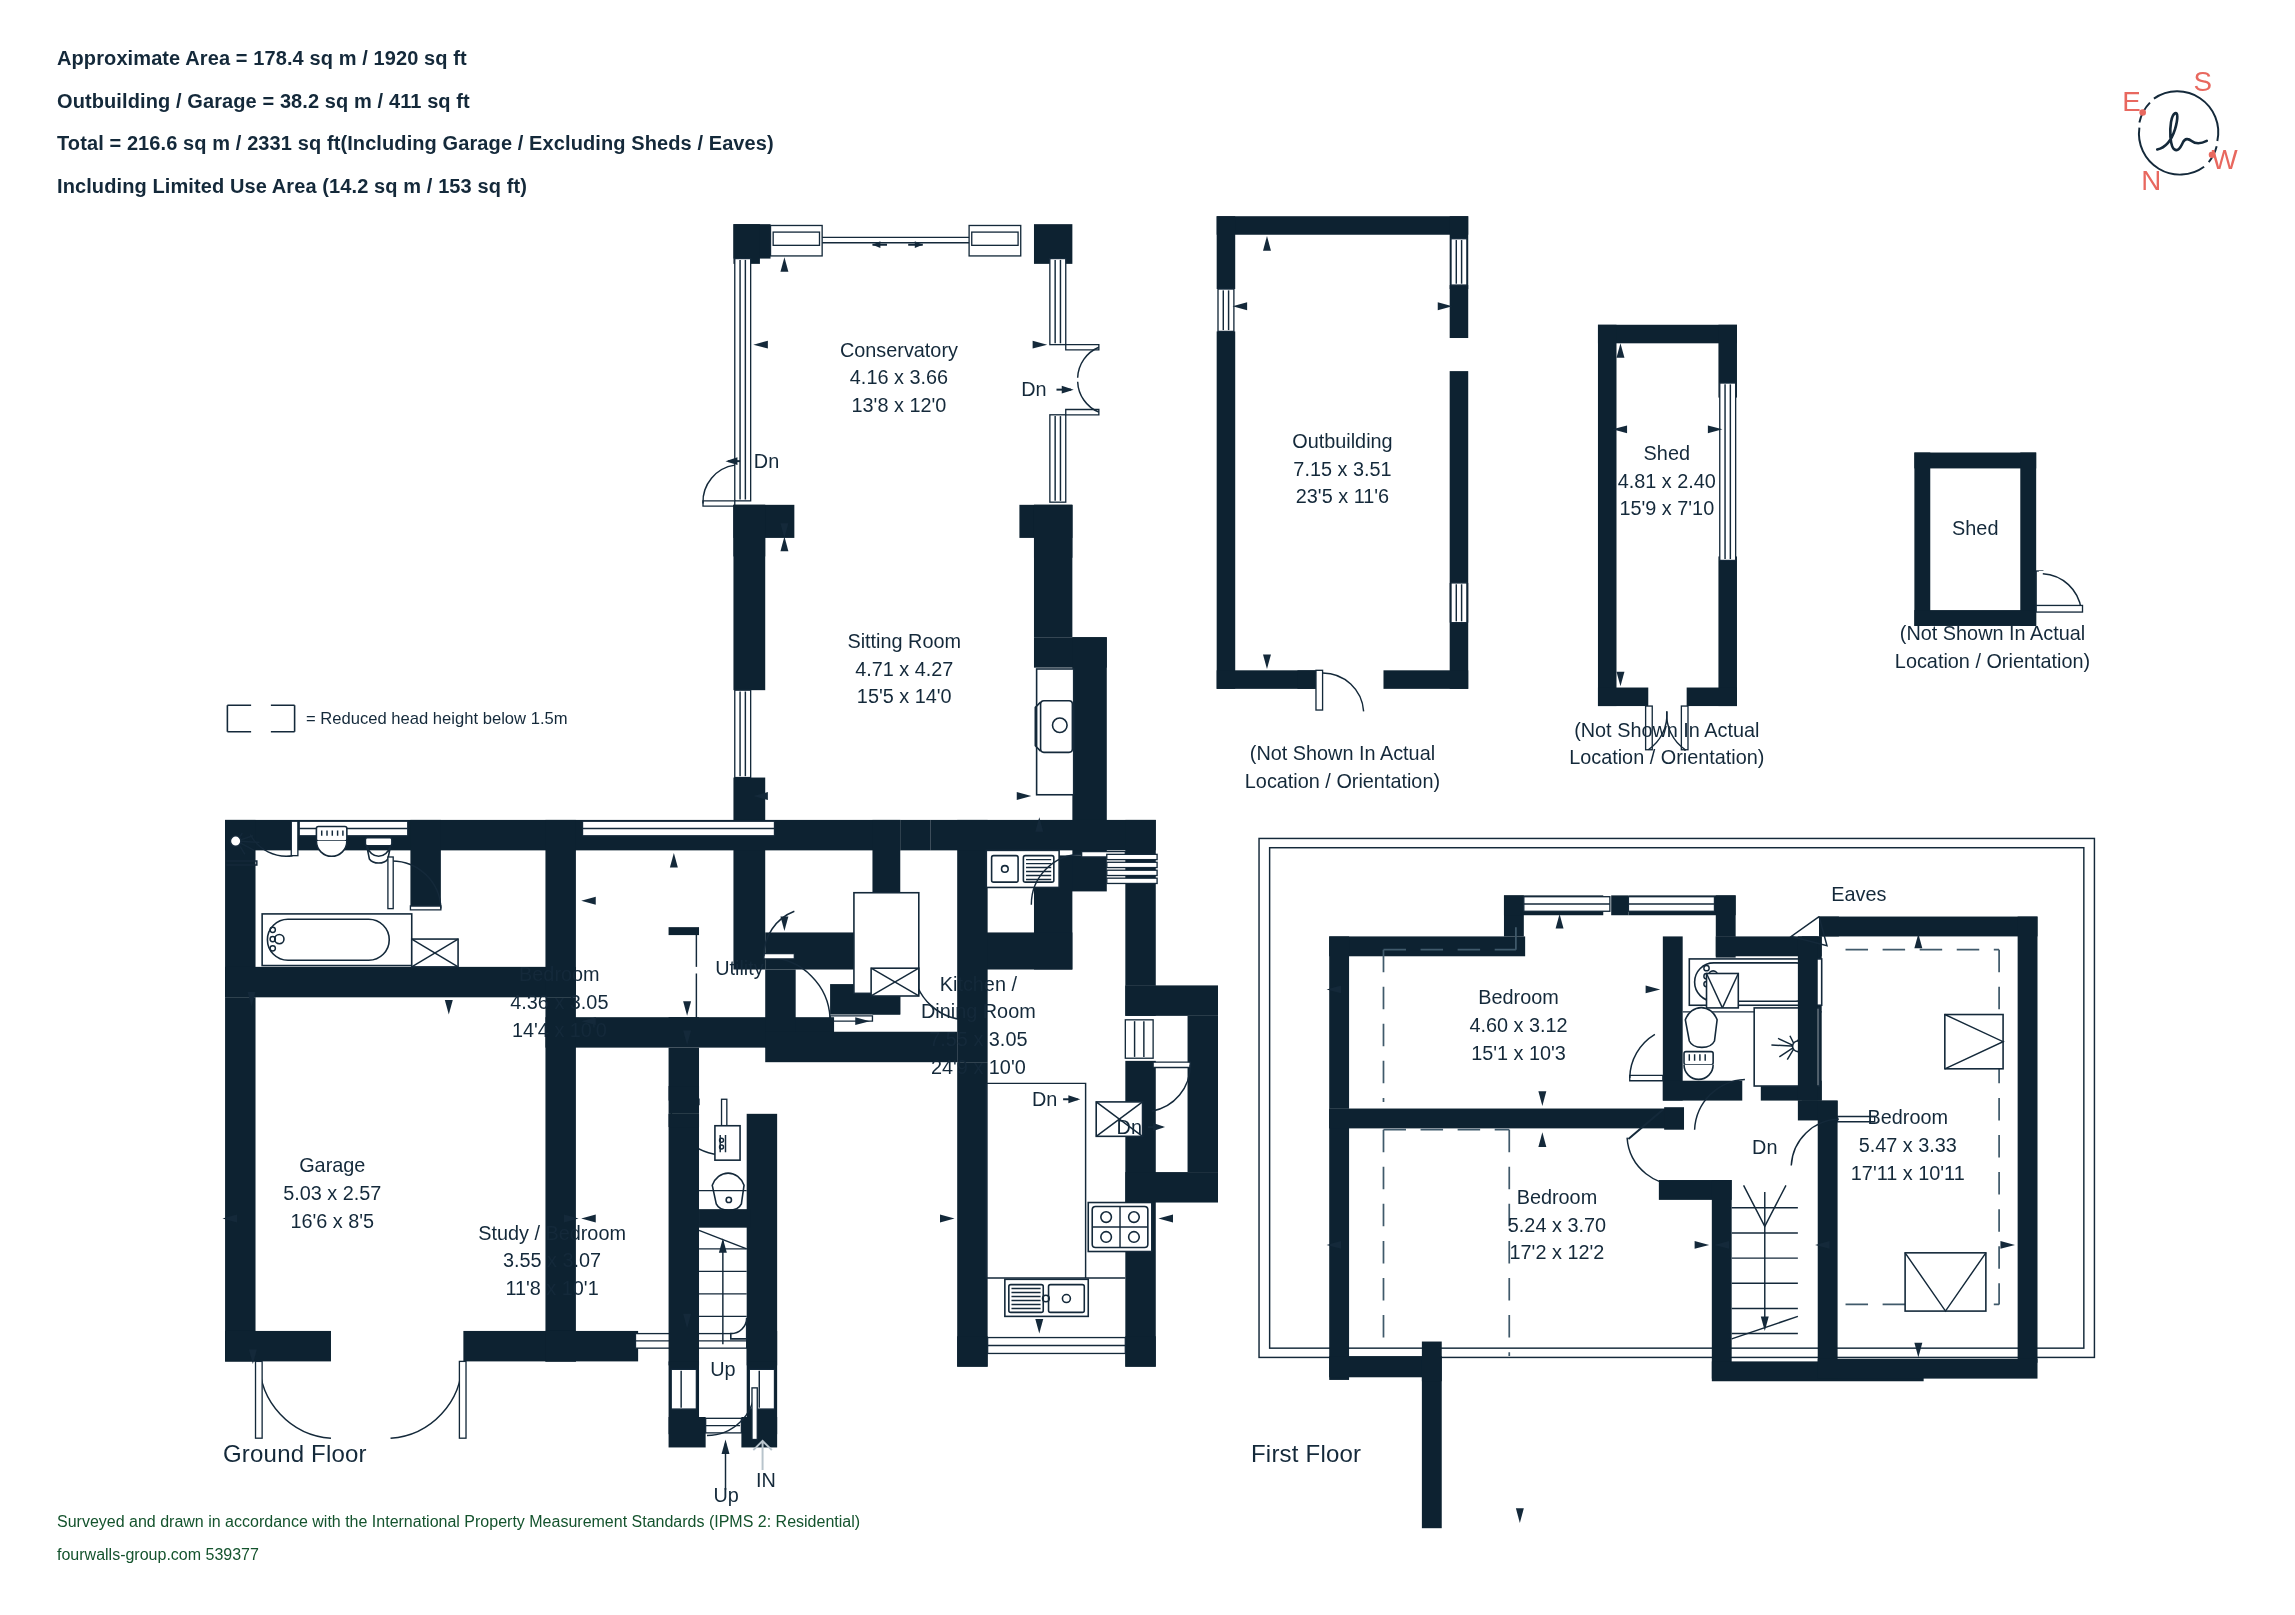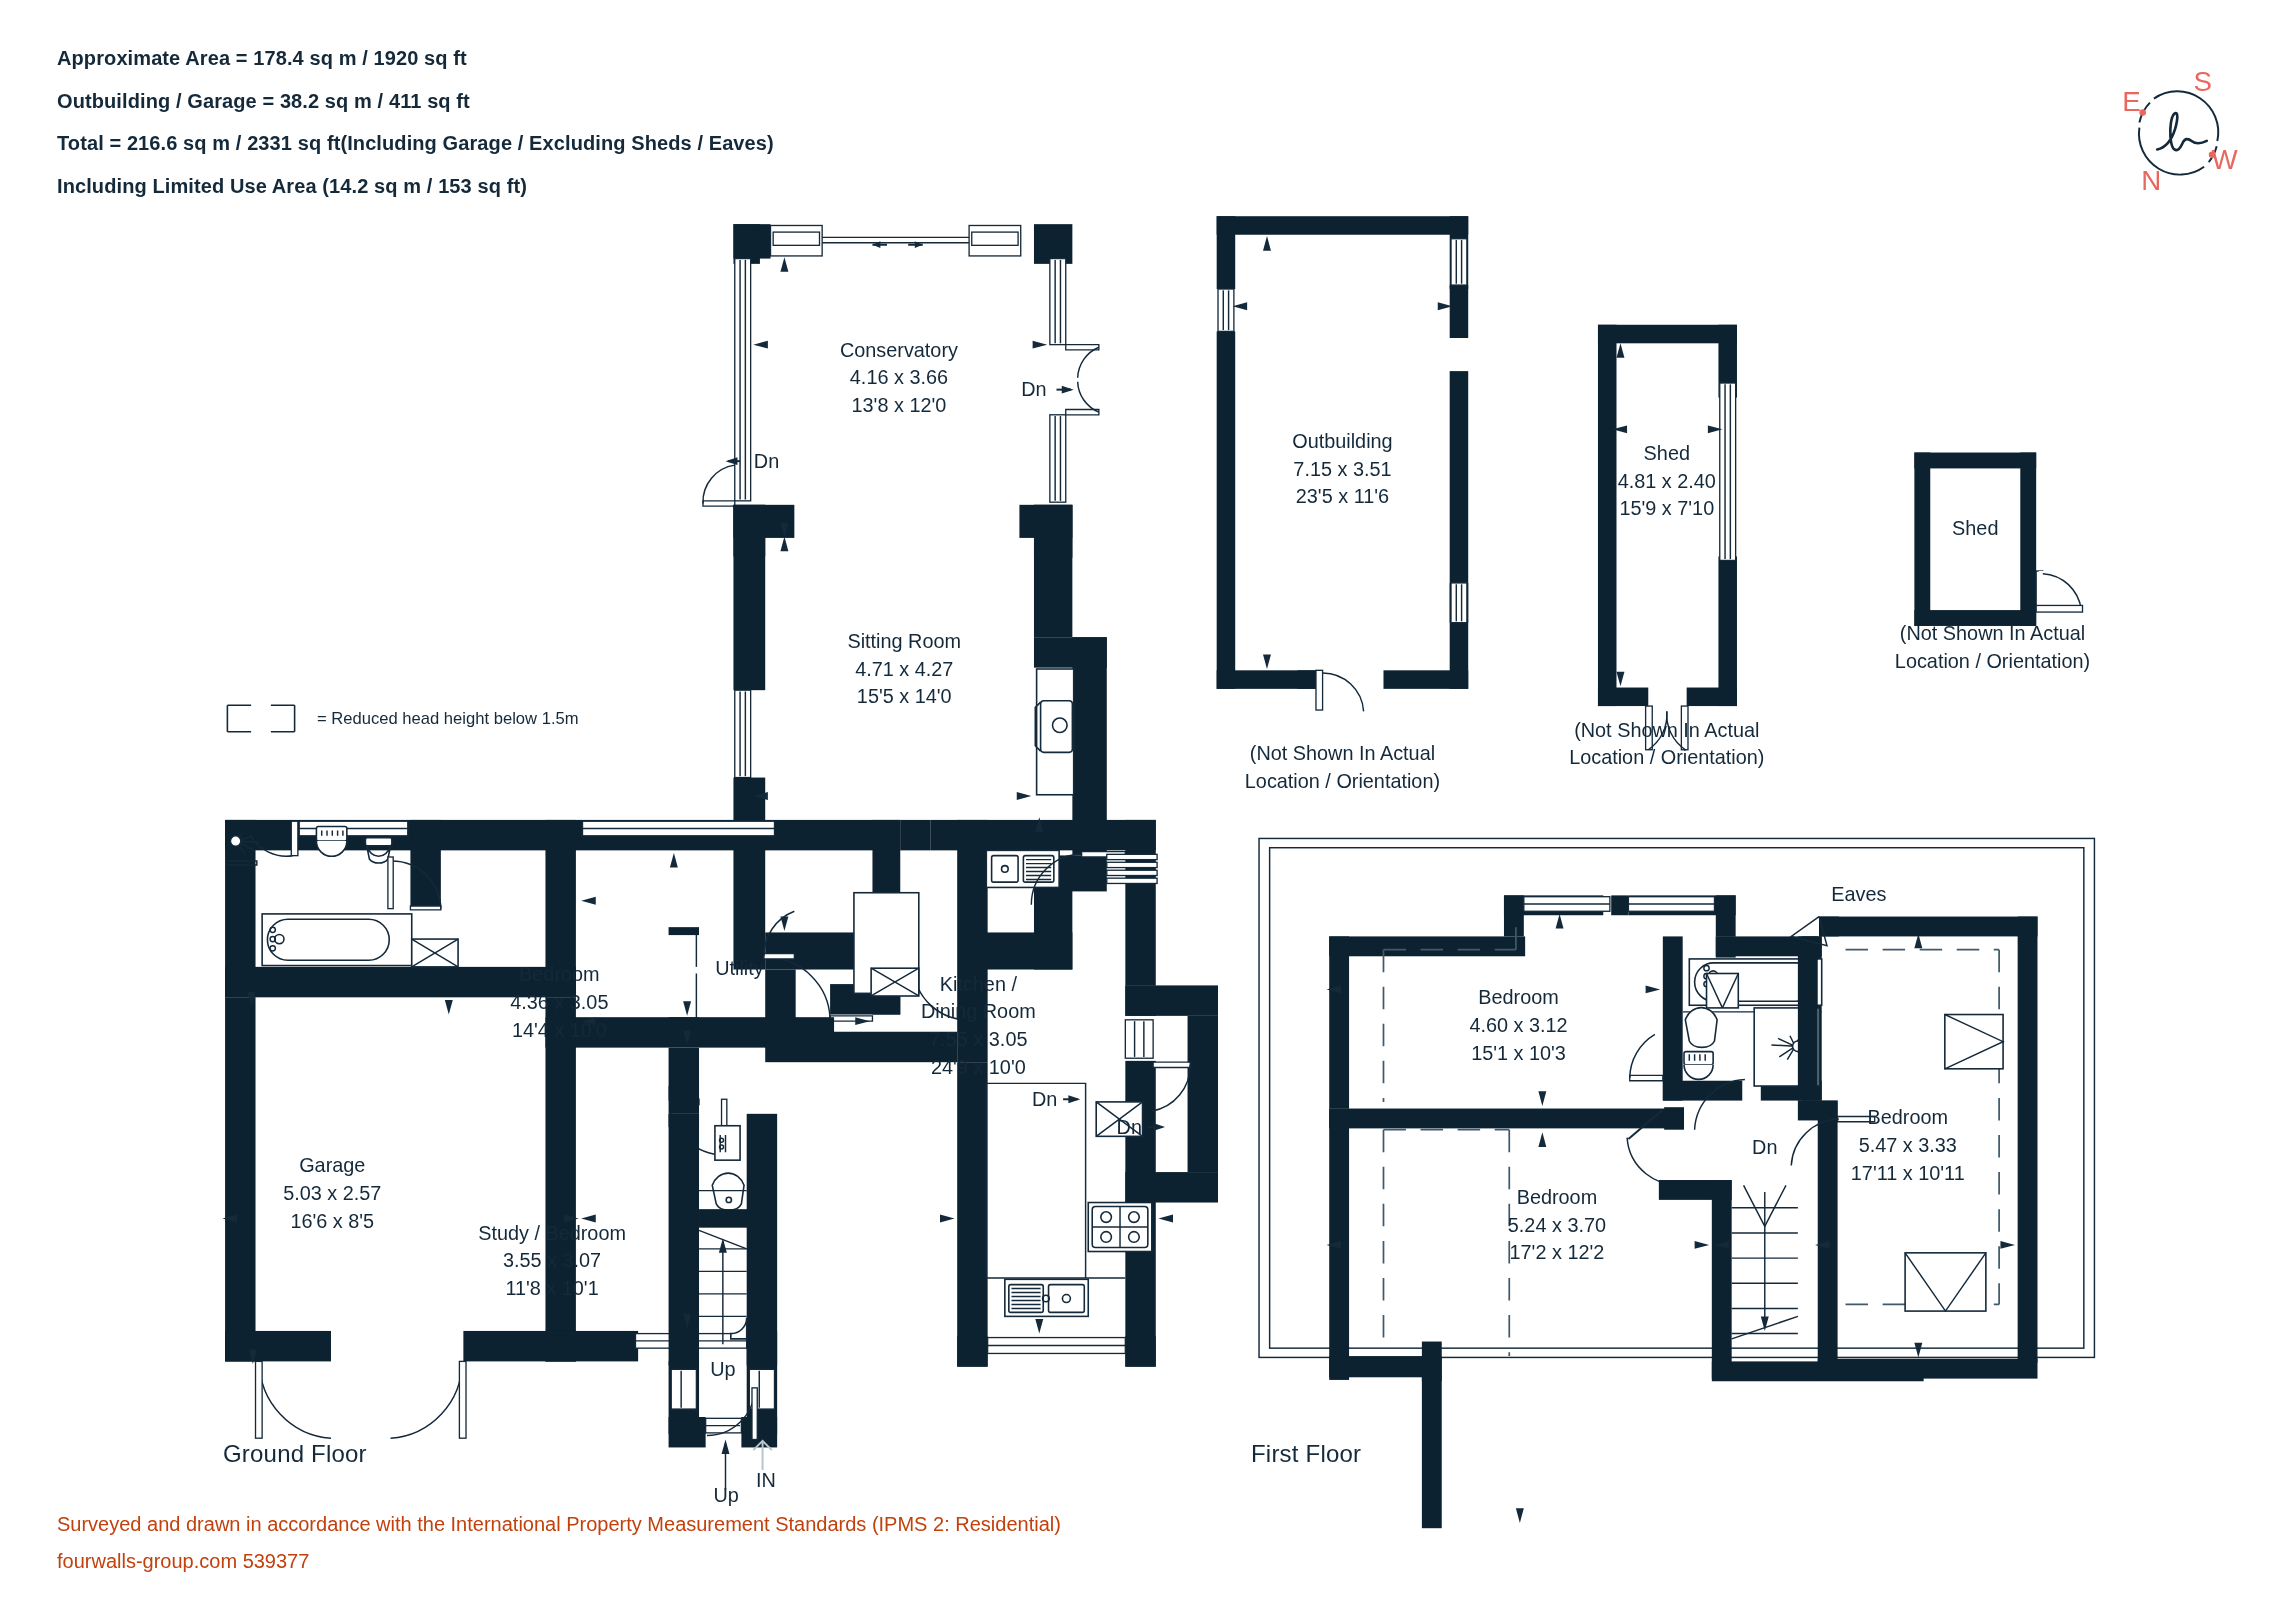--- a/index.html
+++ b/index.html
@@ -15,28 +15,28 @@
   #header-block .hline{
     font-size:20px;line-height:1.0;color:#14293a;margin-bottom:22.5px;
     letter-spacing:0.1px;white-space:nowrap;font-weight:700;
   }
   
   #compass{position:absolute;left:2105px;top:63px;width:152px;height:142px;}
   
   #legend{position:absolute;left:226px;top:704px;display:flex;align-items:center;gap:0px;}
   #legend .swatch{width:70px;height:29px;position:relative;}
   #legend .swatch svg{display:block;}
-  #legend .ltext{font-size:16.6px;color:#14293a;margin-left:21px;white-space:nowrap;}
+  #legend .ltext{font-size:16.6px;color:#14293a;margin-left:10px;white-space:nowrap;}
   
   .floor-title{position:absolute;font-size:24px;color:#14293a;letter-spacing:0.2px;}
   #ground-floor-title{left:223px;top:1440px;}
   #first-floor-title{left:1251px;top:1440px;}
   
   #footer{position:absolute;left:57px;top:1514px;}
-  #footer div{font-size:20px;color:#c2410c;line-height:1.0;margin-bottom:17px;white-space:nowrap;}
+  #footer div{font-size:16px;color:#14532d;line-height:1.0;margin-bottom:17px;white-space:nowrap;}
   
   #plan-svg{position:absolute;left:0;top:0;width:2295px;height:1616px;pointer-events:none;}
   .wall{fill:#0d2231;}
   .thin{fill:none;stroke:#14293a;stroke-width:2.2;}
   .thin2{fill:none;stroke:#14293a;stroke-width:3;}
   .fixt{fill:#ffffff;stroke:#14293a;stroke-width:2.4;}
   .fixt-nf{fill:none;stroke:#14293a;stroke-width:2.4;}
   .glass{fill:#ffffff;stroke:#14293a;stroke-width:2;}
   .dashed{fill:none;stroke:#405a6b;stroke-width:2.6;stroke-dasharray:34 22;}
   .outline{fill:none;stroke:#14293a;stroke-width:2.2;}

